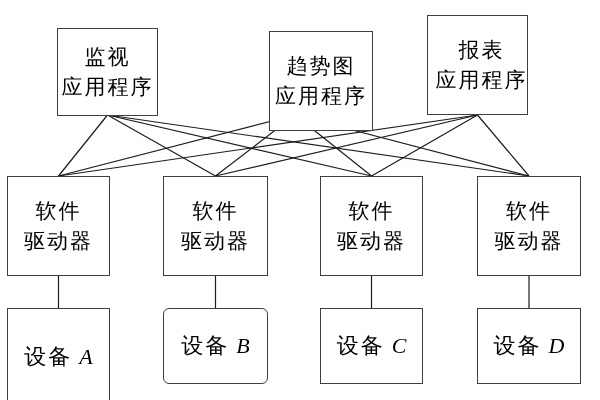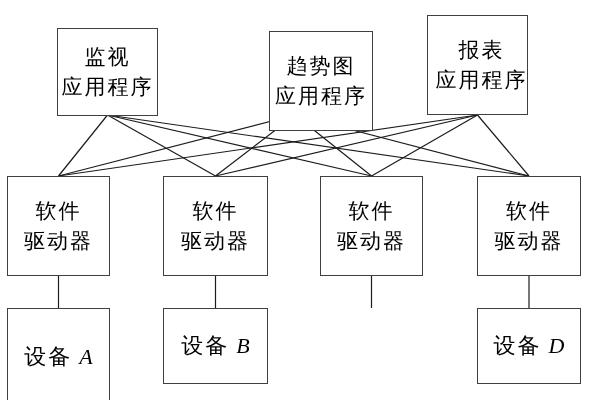--- a/index.html
+++ b/index.html
@@ -54,21 +54,21 @@
   #box-app-monitor { left: 57px;  top: 28px; width: 101px; height: 88px; font-family: Liberation Serif, serif; }
   #box-app-trend   { left: 243px; top: 31px; width: 104px; height: 100px; margin-left: 26px; }
   #box-app-report  { left: 427px; top: 15px; width: 101px; height: 100px; padding-left: 8px; }
   
   #box-driver-1 { left: 7px;   top: 176px; width: 103px; height: 100px; }
   #box-driver-2 { left: 163px; top: 176px; width: 105px; height: 100px; }
   #box-driver-3 { left: 320px; top: 176px; width: 103px; height: 100px; }
   #box-driver-4 { left: 477px; top: 176px; width: 104px; height: 100px; }
   
   #box-device-a { left: 7px;   top: 308px; width: 103px; height: 97px; }
-  #box-device-b { left: 163px; top: 308px; width: 105px; height: 76px; }
+  #box-device-b { left: 163px; top: 308px; width: 105px; height: 76px; border-radius: 6px; }
   #box-device-c { left: 320px; top: 308px; width: 103px; height: 76px; }
   #box-device-d { left: 477px; top: 308px; width: 104px; height: 76px; align-items: center; }
 </style>
 </head>
 <body>
 
 <div id="stage">
 
   <svg id="wires" viewBox="0 0 600 400" xmlns="http://www.w3.org/2000/svg">
       <line x1="107.5" y1="115" x2="58.5" y2="176" stroke="#1c1c1c" stroke-width="1.2"></line>
@@ -118,17 +118,20 @@
     <div class="ln">软件</div>
     <div class="ln">驱动器</div>
   </div>
 
   <div class="node" id="box-device-a">
     <div class="device-label"><span>设备</span><span class="device-letter">A</span></div>
   </div>
   <div class="node" id="box-device-b">
     <div class="device-label"><span>设备</span><span class="device-letter">B</span></div>
   </div>
+  <div class="node" id="box-device-c">
+    <div class="device-label"><span>设备</span><span class="device-letter">C</span></div>
+  </div>
   <div class="node" id="box-device-d">
     <div class="device-label"><span>设备</span><span class="device-letter">D</span></div>
   </div>
 
 </div>
 
 </body></html>

